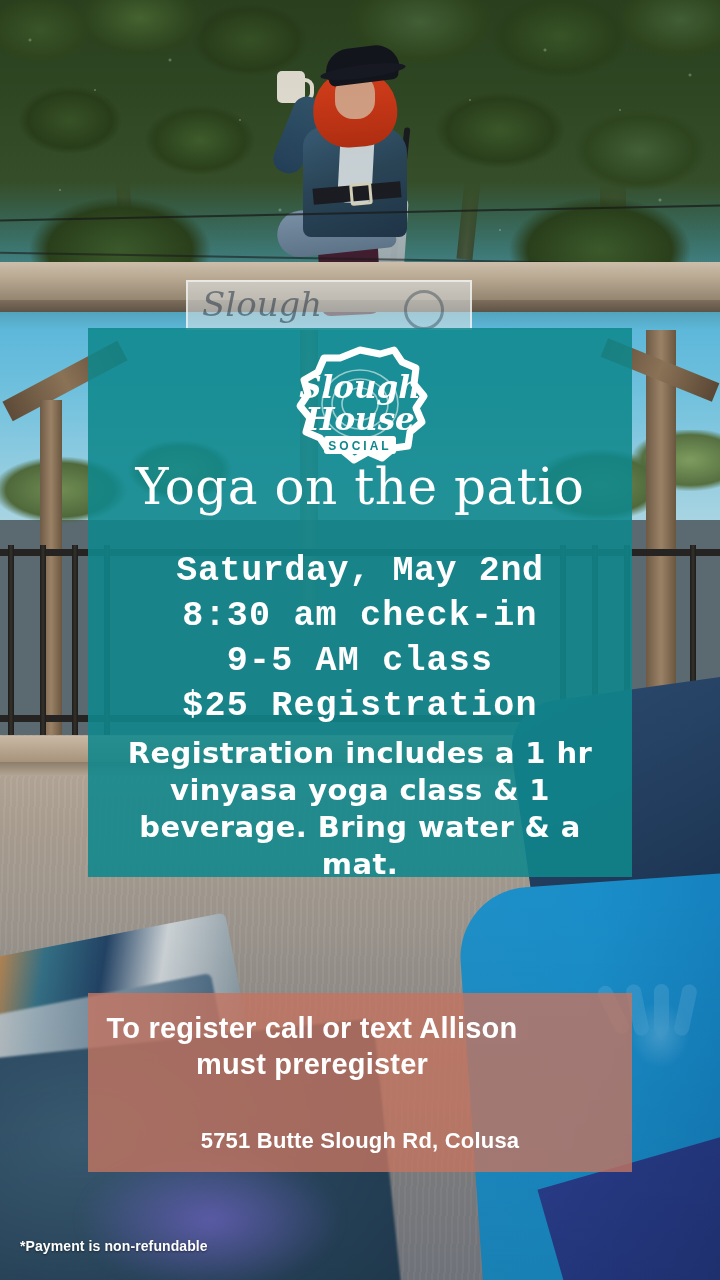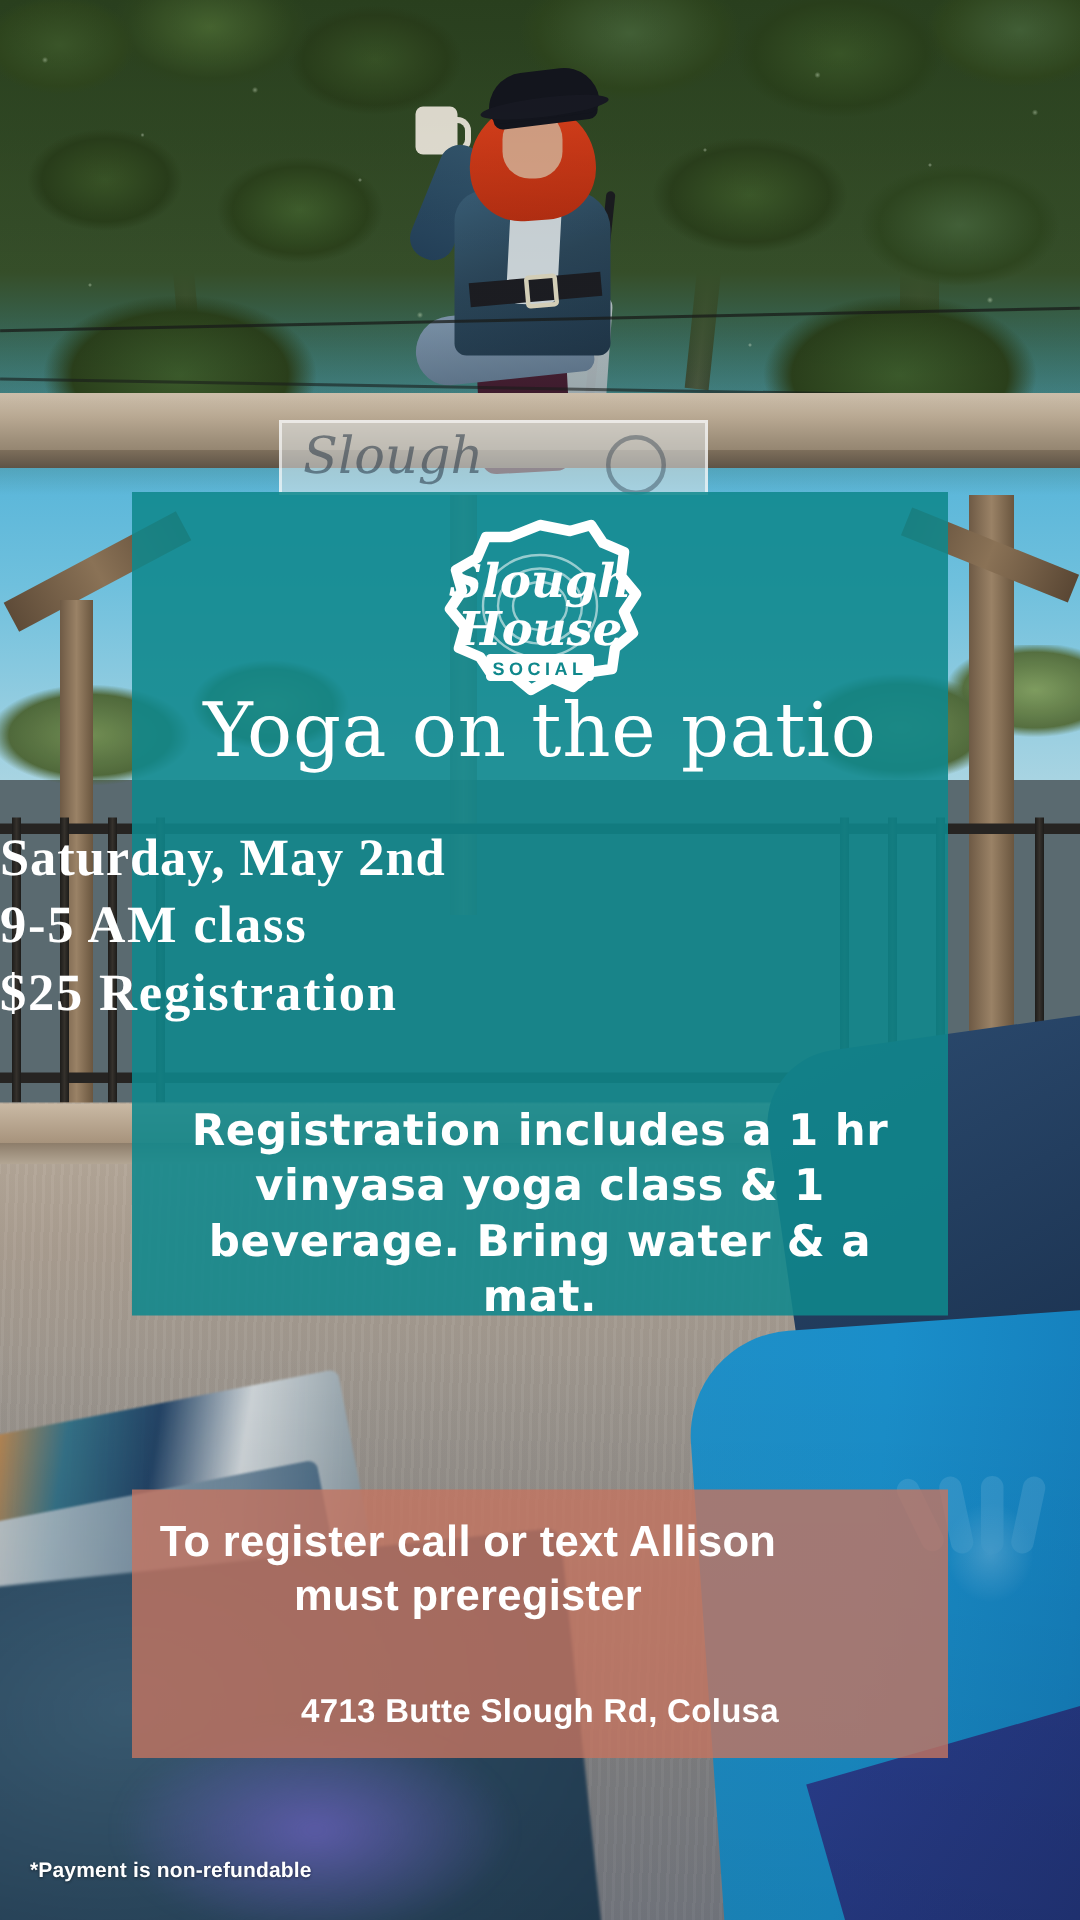--- a/index.html
+++ b/index.html
@@ -188,22 +188,22 @@
   .logo-wrap{position:absolute;left:50%;top:344px;transform:translateX(-50%);width:140px;height:124px;}
   .logo-wrap svg{display:block;}
 
   
   .title{
     position:absolute;left:0;right:0;top:462px;text-align:center;
     font-family:"DejaVu Serif", serif;
     font-weight:400;font-size:50px;line-height:1;color:#fff;letter-spacing:.5px;
   }
   .details{
-    position:absolute;left:0;right:0;top:549px;color:#fff;
-    font-family:Liberation Serif, serif;
+    position:absolute;left:0;right:0;top:549px;text-align:center;color:#fff;
+    font-family:Liberation Mono, monospace;
     font-weight:700;font-size:35px;line-height:45px;letter-spacing:1.2px;
   }
   .details div:first-child{letter-spacing:.6px;}
   .includes{
     position:absolute;left:112px;width:496px;top:735px;text-align:center;color:#fff;
     font-family:"DejaVu Sans", sans-serif;
     font-weight:700;font-size:29px;line-height:37px;letter-spacing:.4px;
   }
   .contact{
     position:absolute;left:88px;width:448px;top:1010px;text-align:center;color:#fff;
@@ -327,28 +327,29 @@
       <text x="70" y="86" text-anchor="middle" fill="#ffffff" font-family="DejaVu Serif, serif" font-style="italic" font-weight="bold" font-size="31">House</text>
       <rect x="34" y="92" width="72" height="18" rx="3" fill="#ffffff"></rect>
       <text x="70" y="106" text-anchor="middle" fill="#0f888c" font-family="Liberation Sans, sans-serif" font-weight="bold" font-size="12" letter-spacing="3">SOCIAL</text>
     </svg>
   </div>
 
   <div class="title">Yoga on the patio</div>
 
   <div class="details">
     <div>Saturday, May 2nd</div>
+    <div>8:30 am check-in</div>
     <div>9-5 AM class</div>
     <div>$25 Registration</div>
   </div>
 
   <div class="includes">Registration includes a 1 hr vinyasa yoga class &amp; 1 beverage. Bring water &amp; a mat.</div>
 
   <div class="coral-panel"></div>
   <div class="contact">
     <div>To register call or text Allison</div>
     <div>must preregister</div>
   </div>
-  <div class="address">4713 Butte Slough Rd, Colusa</div>
+  <div class="address">5751 Butte Slough Rd, Colusa</div>
 
   <div class="footnote">*Payment is non-refundable</div>
 
 </div>
 
 </body></html>

